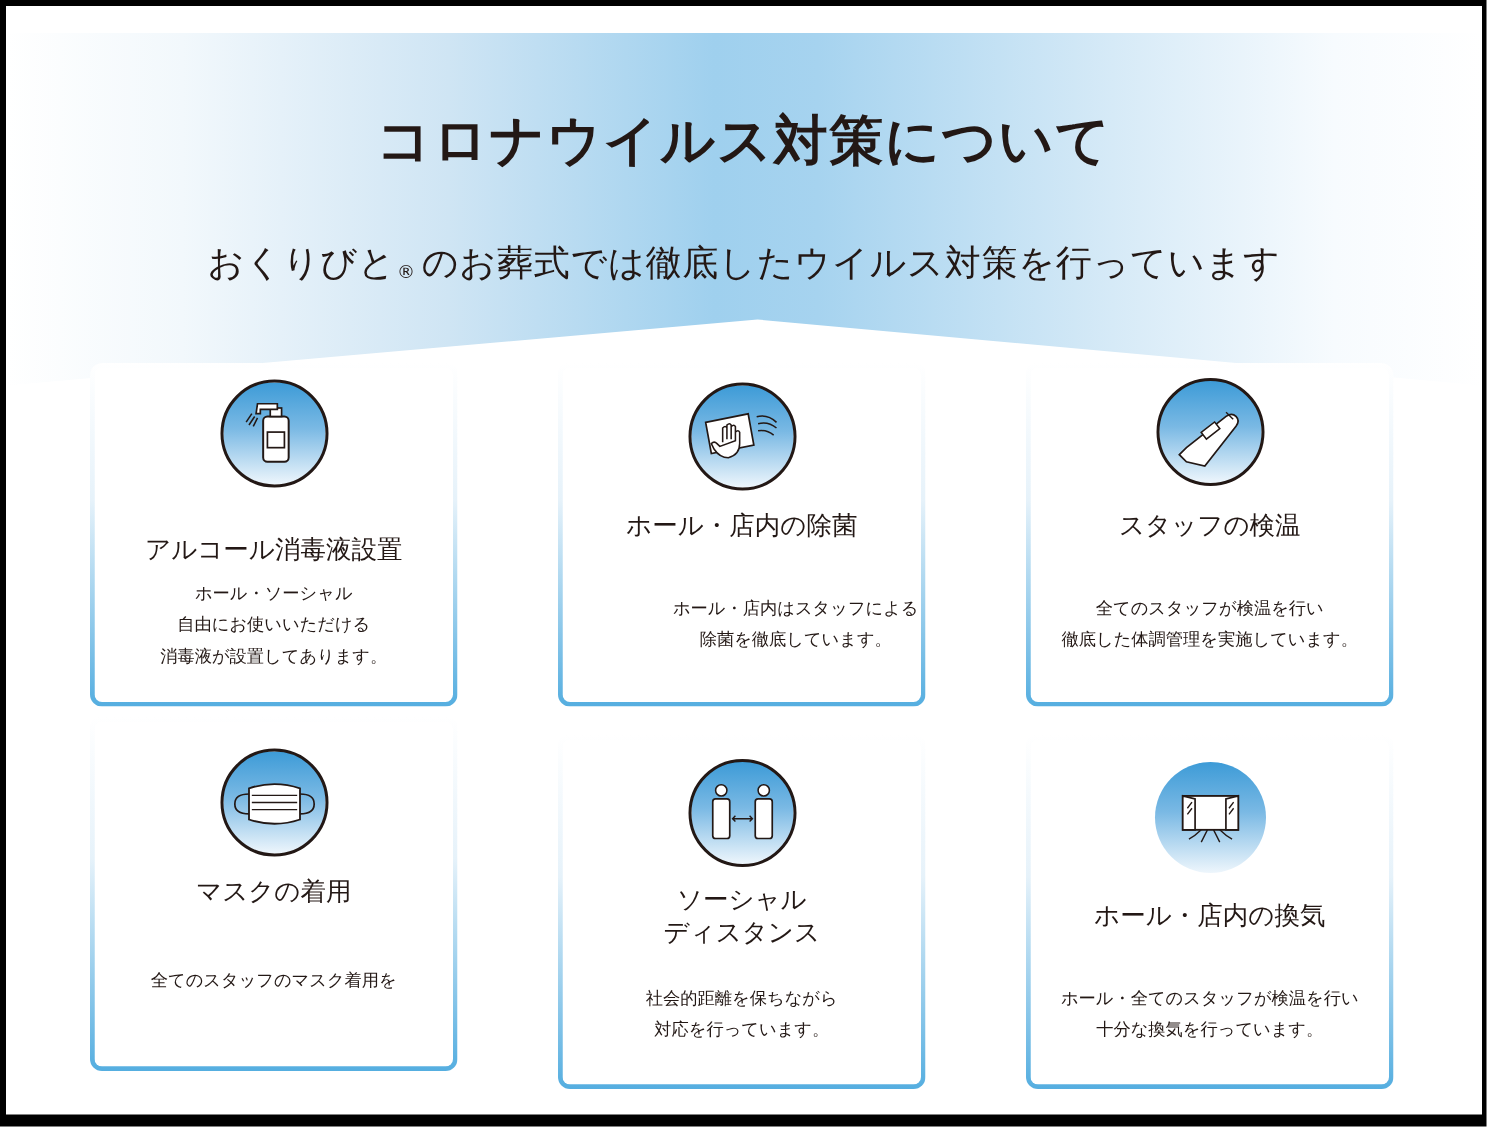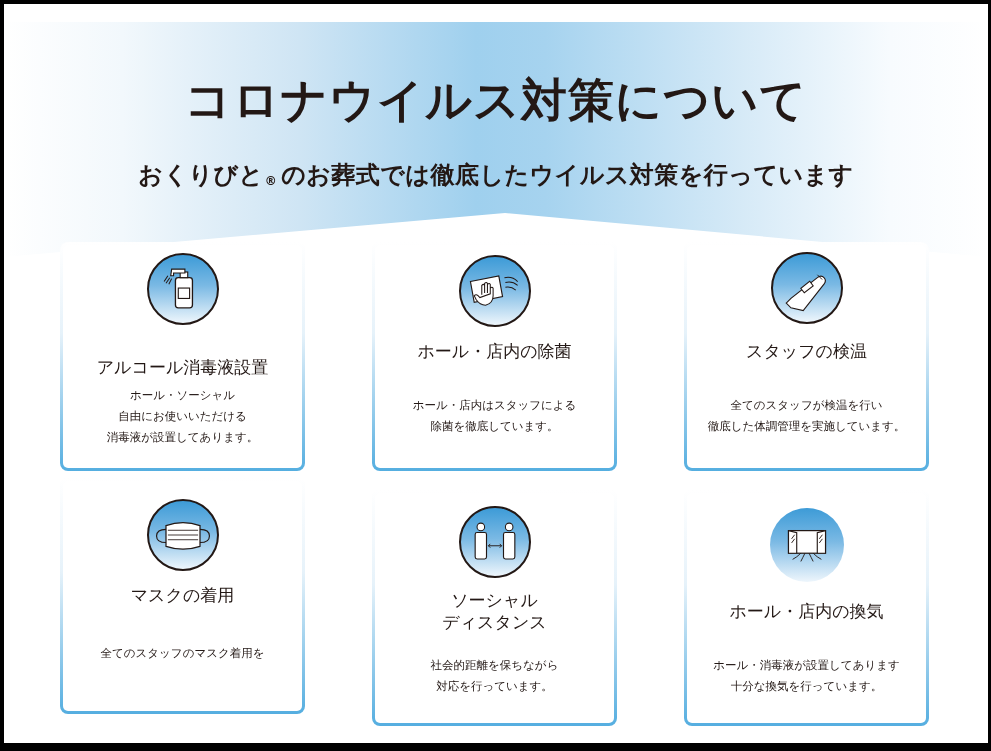--- a/index.html
+++ b/index.html
@@ -2,23 +2,23 @@
 <html><head>
 <meta charset="utf-8">
 <style>
   html, body { margin: 0; padding: 0; }
   body { width: 991px; height: 751px; background: #000; position: relative; overflow: hidden;
          font-family: "DejaVu Sans", "Liberation Sans", sans-serif; }
   .page { position: absolute; left: 4px; top: 4px; width: 984px; height: 739px; background: #fff; overflow: hidden; }
   .banner { position: absolute; left: 0; top: 18px; width: 984px; height: 240px;
             background: linear-gradient(90deg, #ffffff 0%, #f2f8fc 12%, #cfe5f4 30%, #9fd0ee 48%, #a6d3ef 55%, #d6eaf7 75%, #f7fbfe 90%, #ffffff 100%); }
   .banner-cut { position: absolute; left: 0; top: 0; width: 984px; height: 258px; pointer-events: none; }
-  .title { position: absolute; left: 0; width: 984px; top: 66px; text-align: center; font-size: 46px; font-weight: bold;
+  .title { position: absolute; left: 0; width: 984px; top: 66px; text-align: center; font-size: 36px; font-weight: bold;
            color: #231815; letter-spacing: 1px; }
-  .subtitle { position: absolute; left: 0; width: 984px; top: 155px; text-align: center; font-size: 24px; font-weight: bold;
+  .subtitle { position: absolute; left: 0; width: 984px; top: 155px; text-align: center; font-size: 24px; font-weight: normal;
               color: #231815; letter-spacing: 0.5px; }
   .subtitle .reg { font-size: 12px; vertical-align: -2px; margin: 0 4px 0 1px; }
   .card { position: absolute; width: 245px; border-radius: 8px; background: #fff;
           border: 3px solid transparent;
           background-image: linear-gradient(#fff, #fff), linear-gradient(180deg, rgba(255,255,255,0) 0%, #e6f2fa 40%, #55aee0 100%);
           background-origin: border-box; background-clip: padding-box, border-box; box-sizing: border-box; }
   .icon { position: absolute; left: 50%; width: 72px; height: 72px; margin-left: -36px; border-radius: 50%;
           background: linear-gradient(180deg, #3d9bd7 0%, #7ab9e4 45%, #eef6fc 100%); border: 2px solid #231815; box-sizing: border-box; }
   .icon.noborder { border: none; }
   .icon svg { position: absolute; left: 0; top: 0; width: 100%; height: 100%; }
@@ -62,21 +62,21 @@
     <div class="icon" style="top:10px;">
       <svg viewBox="0 0 72 72">
         <polygon points="10,26 40,20 44,42 14,48" fill="#fff" stroke="#231815" stroke-width="1.2"></polygon>
         <path d="M22 40 v-10 q2 -2 3 0 v8 M25 38 v-10 q2 -2 3 0 v10 M28 38 v-9 q2 -2 3 0 v10 M31 39 v-6 q2 -2 3 0 v8 q0 8 -8 10 q-6 0 -10 -6 l-2 -4 q2 -2 4 0 l2 2 z" fill="#fff" stroke="#231815" stroke-width="1.1"></path>
         <path d="M46 22 q8 -2 14 4 M47 27 q7 -2 13 3 M47 32 q6 -1 11 3" fill="none" stroke="#231815" stroke-width="1.1"></path>
       </svg>
     </div>
     <div class="card-title" style="top:95px;">
         <span class="line">ホール・店内の除菌</span>
       </div>
-    <div class="card-desc" style="top:150px;">
+    <div class="card-desc" style="top:150px;padding-left:36px;">
       <span class="line">ホール・店内はスタッフによる</span>
       <span class="line">除菌を徹底しています。</span>
     </div>
   </div>
 
   <div class="card" style="left:680px; top:238px; height:229px;">
     <div class="icon" style="top:7px;">
       <svg viewBox="0 0 72 72">
         <path d="M14 52 l5 -5 l28 -22 q4 -3 7 0 q3 3 0 7 l-22 28 l-13 -3 z" fill="#fff" stroke="#231815" stroke-width="1.2"></path>
         <rect x="30" y="32" width="12" height="6" transform="rotate(-38 36 35)" fill="#fff" stroke="#231815" stroke-width="1.1"></rect>
@@ -135,17 +135,17 @@
         <polygon points="18,22 26,24 26,44 18,44" fill="#fff" stroke="#231815" stroke-width="1.1"></polygon>
         <polygon points="54,22 46,24 46,44 54,44" fill="#fff" stroke="#231815" stroke-width="1.1"></polygon>
         <path d="M21 30 l3 -4 M21 34 l3 -4 M48 30 l3 -4 M48 34 l3 -4" stroke="#231815" stroke-width="0.9"></path>
         <path d="M30 44 q-4 4 -8 6 M34 44 q-2 4 -4 8 M38 44 q2 4 4 8 M42 44 q4 4 8 6" fill="none" stroke="#231815" stroke-width="0.9"></path>
       </svg>
     </div>
     <div class="card-title" style="top:107px;">
         <span class="line">ホール・店内の換気</span>
       </div>
     <div class="card-desc" style="top:162px;">
-      <span class="line">ホール・消毒液が設置してあります</span>
+      <span class="line">ホール・全てのスタッフが検温を行い</span>
       <span class="line">十分な換気を行っています。</span>
     </div>
   </div>
 </div>
 
 </body></html>

